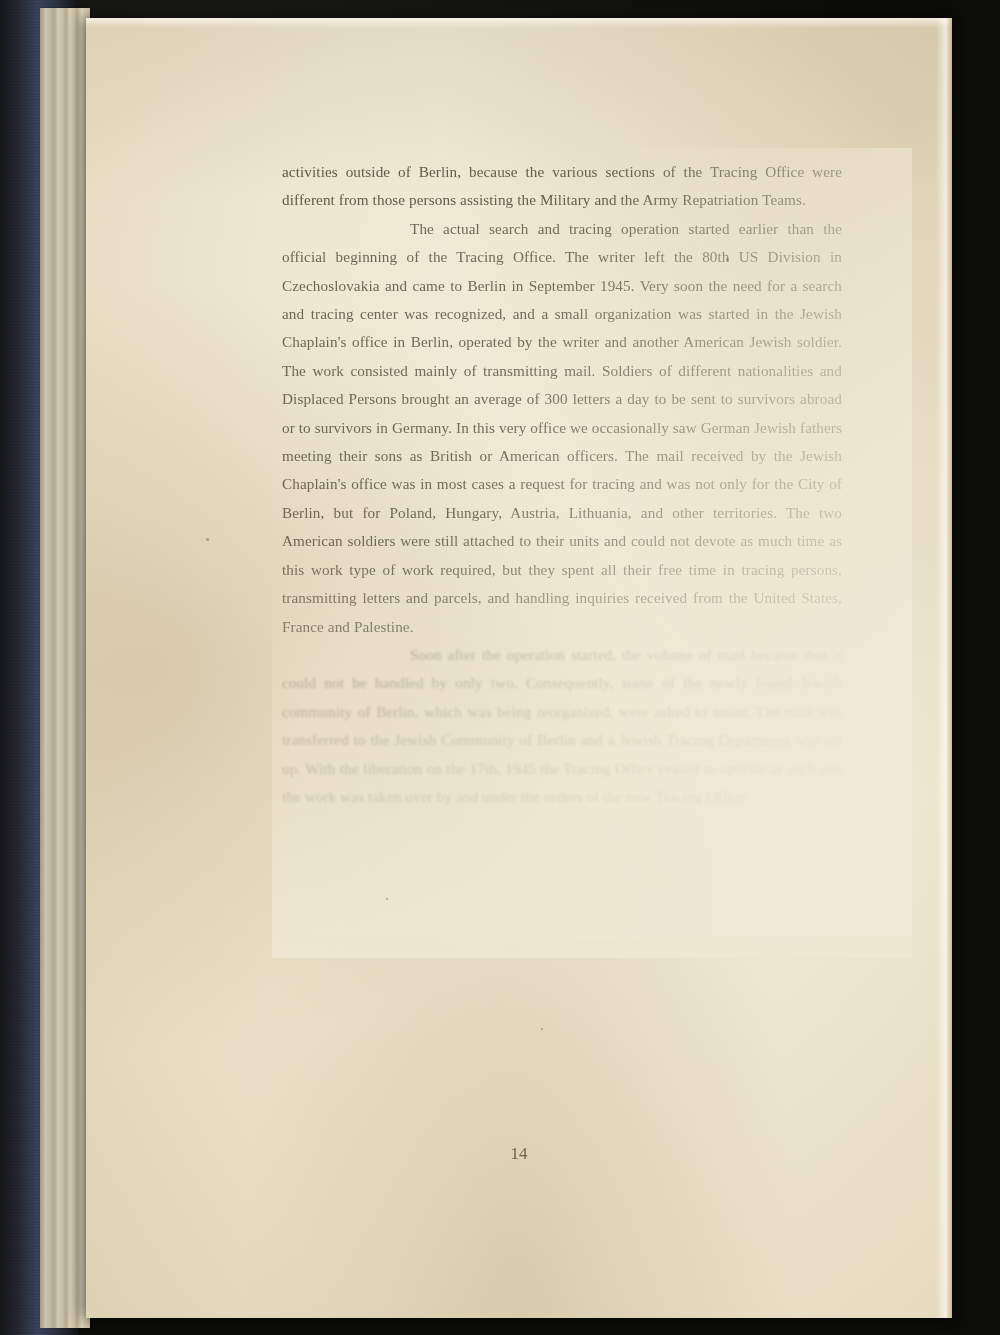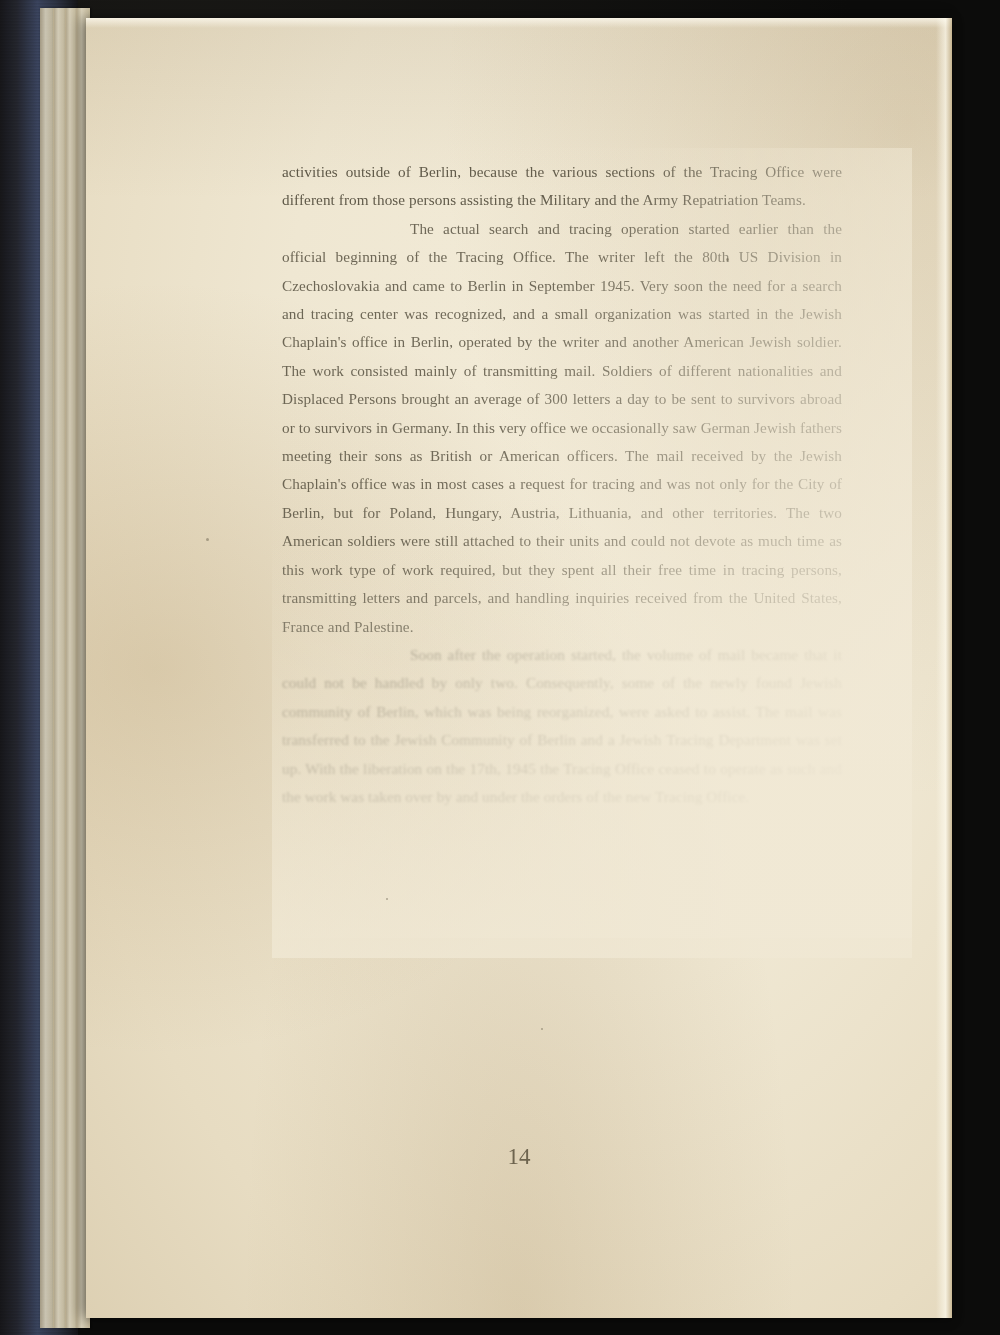--- a/index.html
+++ b/index.html
@@ -146,21 +146,21 @@
   
   .blurry { filter: blur(0.7px); }
   .blurrier { filter: blur(1.25px); }
 
   .folio {
     position: absolute;
     left: 0;
     right: 0;
     top: 1126px;
     text-align: center;
-    font-size: 23px;
+    font-size: 17px;
     color: #5a513d;
     opacity: 0.85;
     font-family: "Liberation Serif", serif;
   }
 
   
   .speck { position: absolute; background: #6b6350; border-radius: 50%; opacity: 0.5; }
 </style>
 </head>
 <body>

